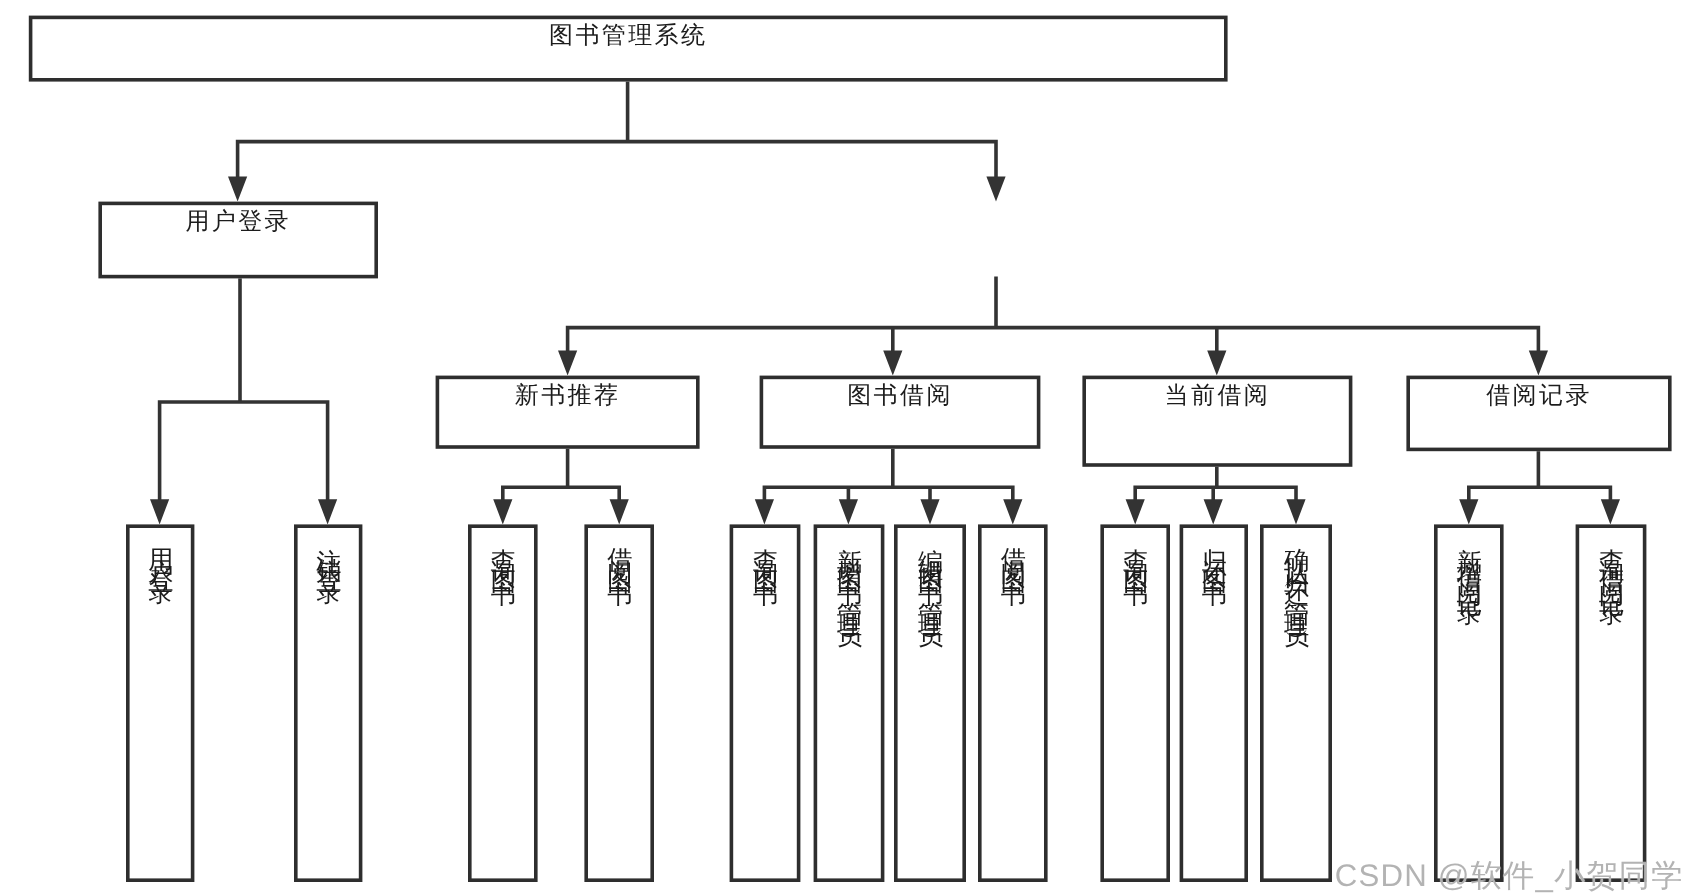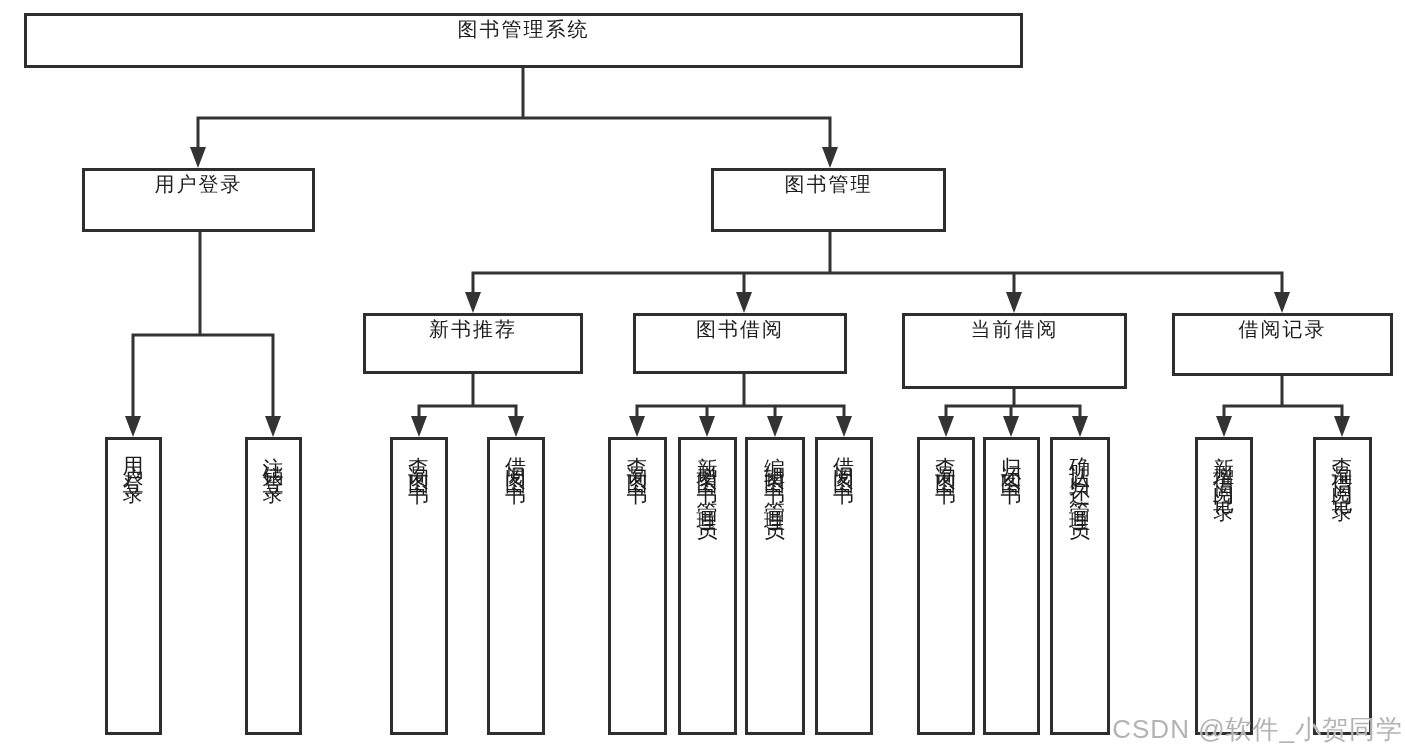--- a/index.html
+++ b/index.html
@@ -12,21 +12,21 @@
        color:#1c1c1c;z-index:2;}
   .hbox span{font-size:20px;letter-spacing:2px;white-space:nowrap;}
   .vbox{top:437px;height:298px;}
   .vbox span{writing-mode:vertical-rl;text-orientation:mixed;font-size:21px;
        letter-spacing:9px;line-height:1;}
   
   .b-root{left:24px;top:13px;width:999px;height:55px;}
   .b-userlogin{left:82px;top:168px;width:233px;height:64px;}
   .b-bookmgmt{left:711px;top:168px;width:235px;height:64px;}
   .b-newrec{left:363px;top:313px;width:220px;height:61px;}
-  .b-borrow{left:633px;top:313px;width:214px;height:61px;}
+  .b-borrow{left:633px;top:313px;width:234px;height:61px;}
   .b-current{left:902px;top:313px;width:225px;height:76px;}
   .b-records{left:1172px;top:313px;width:221px;height:63px;}
   
   .v-u1{left:105px;width:57px;}
   .v-u2{left:245px;width:57px;}
   .v-n1{left:390px;width:58px;}
   .v-n2{left:487px;width:58px;}
   .v-b1{left:608px;width:59px;}
   .v-b2{left:678px;width:59px;}
   .v-b3{left:745px;width:60px;}
@@ -66,23 +66,20 @@
          M1072 416 L1088 416 L1080 437 Z M1216 416 L1232 416 L1224 437 Z
          M1334 416 L1350 416 L1342 437 Z" fill="#333333" stroke="none"></path>
   </svg>
 
   <div class="hbox b-root">
     <span>图书管理系统</span>
   </div>
 
   <div class="hbox b-userlogin">
     <span>用户登录</span>
-  </div>
-  <div class="hbox b-bookmgmt">
-    <span>图书管理</span>
   </div>
 
   <div class="hbox b-newrec">
     <span>新书推荐</span>
   </div>
   <div class="hbox b-borrow">
     <span>图书借阅</span>
   </div>
   <div class="hbox b-current">
     <span>当前借阅</span>

